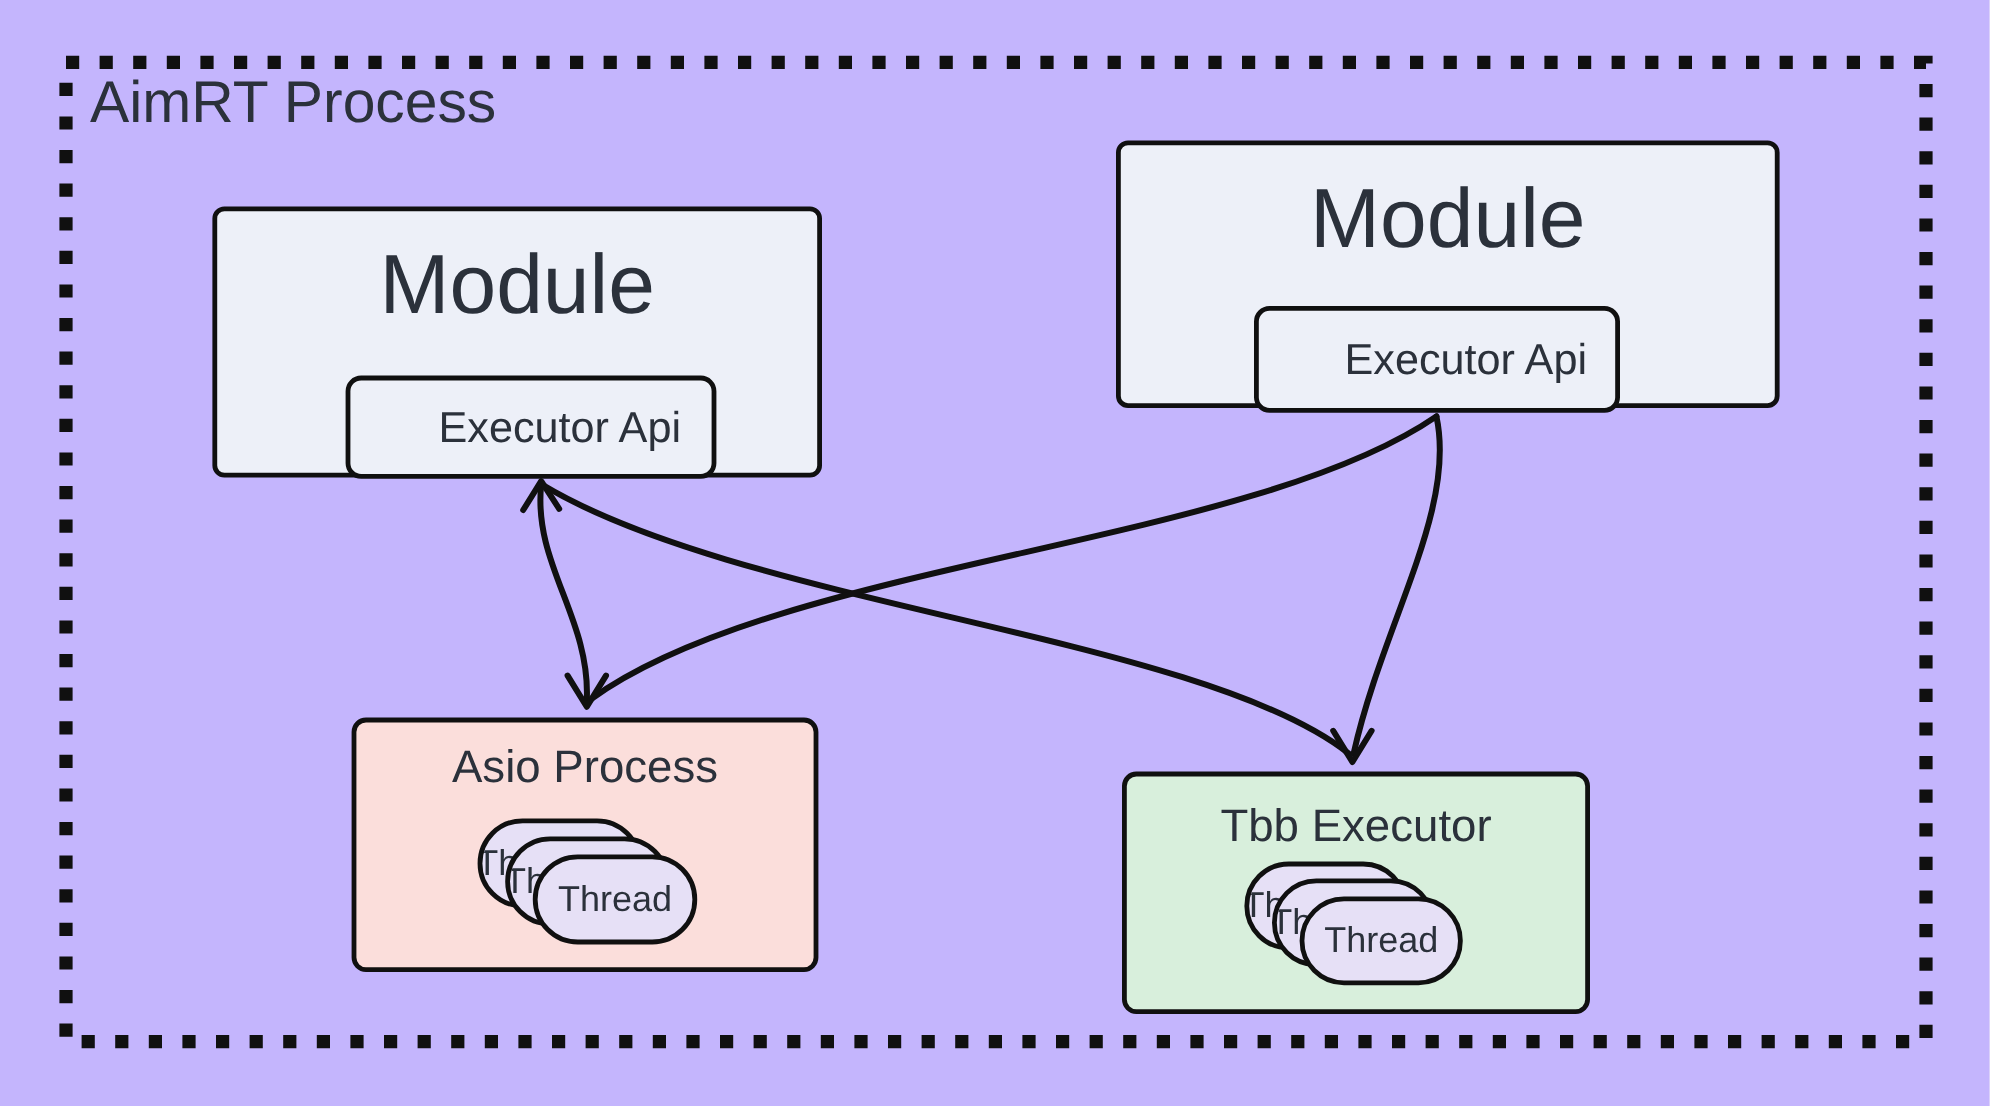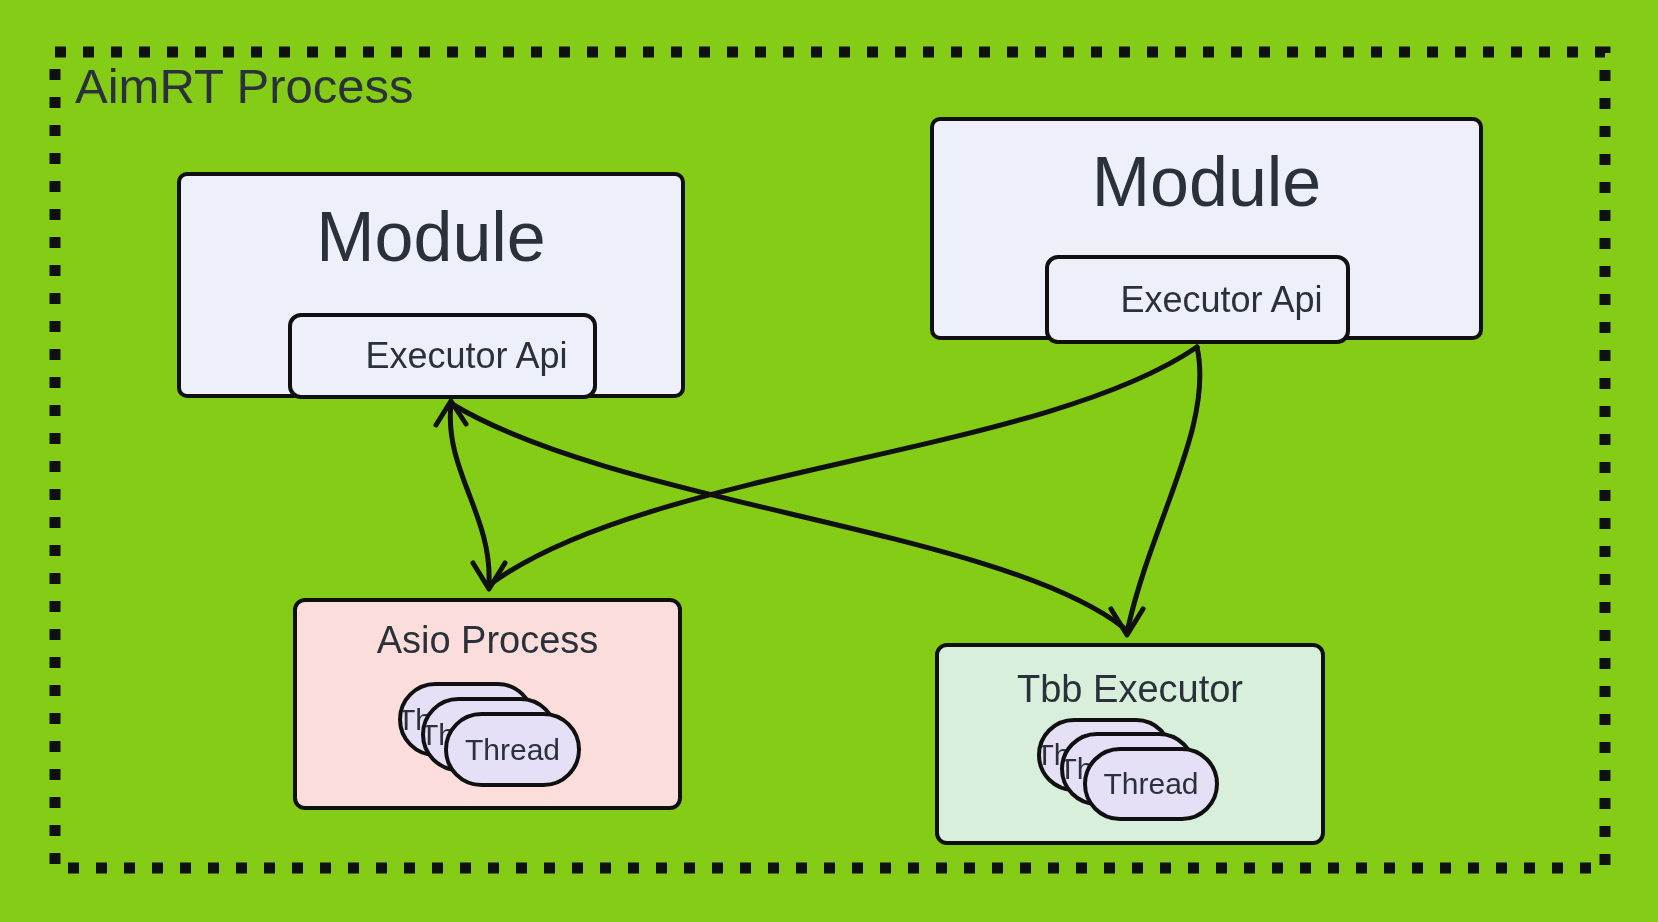--- a/index.html
+++ b/index.html
@@ -6,21 +6,21 @@
   body {
     background: #fffefb;
     font-family: "Liberation Sans", sans-serif;
     color: #2b313b;
   }
   .canvas {
     position: relative;
     width: 1658px;
     height: 922px;
     overflow: hidden;
-    background: #84cc16;
+    background: #c4b5fd;
   }
   .underlay {
     position: absolute;
     left: 0; top: 0;
     width: 1658px; height: 922px;
     z-index: 1;
   }
   .box {
     position: absolute;
     box-sizing: border-box;

